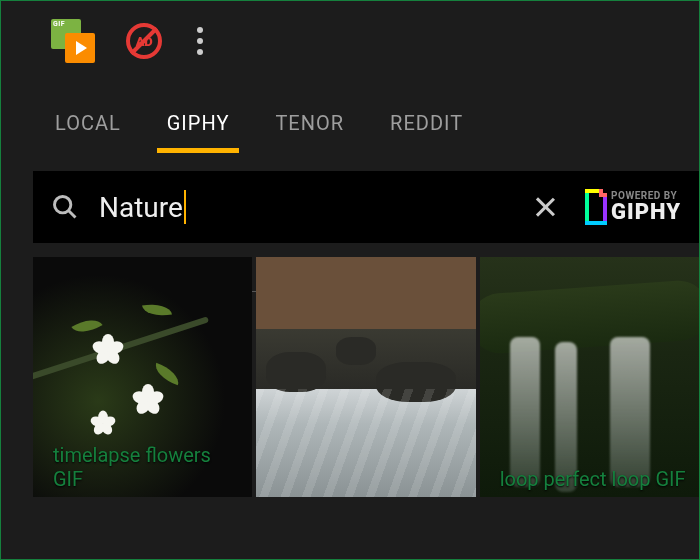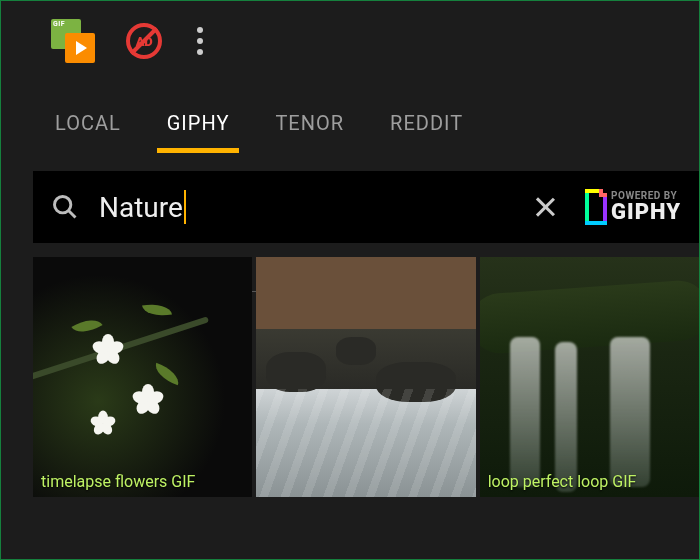--- a/index.html
+++ b/index.html
@@ -220,25 +220,25 @@
     height: 240px;
     position: relative;
     overflow: hidden;
     background: #000;
   }
   .thumb .art {
     position: absolute; inset: 0;
   }
   .thumb .caption {
     position: absolute;
-    left: 8px;
+    left: 20px;
     bottom: 6px;
     right: 8px;
-    color: #bef264;
-    font-size: 16px;
+    color: #15803d;
+    font-size: 20px;
     line-height: 1.2;
     text-shadow: 0 1px 2px #000;
   }
   
   .art1 { background: radial-gradient(circle at 30% 60%, #2a3a18 0%, #0a0a0a 60%); }
   .branch {
     position: absolute;
     width: 200px; height: 6px;
     background: #3a4a2a;
     top: 90px; left: -20px;

